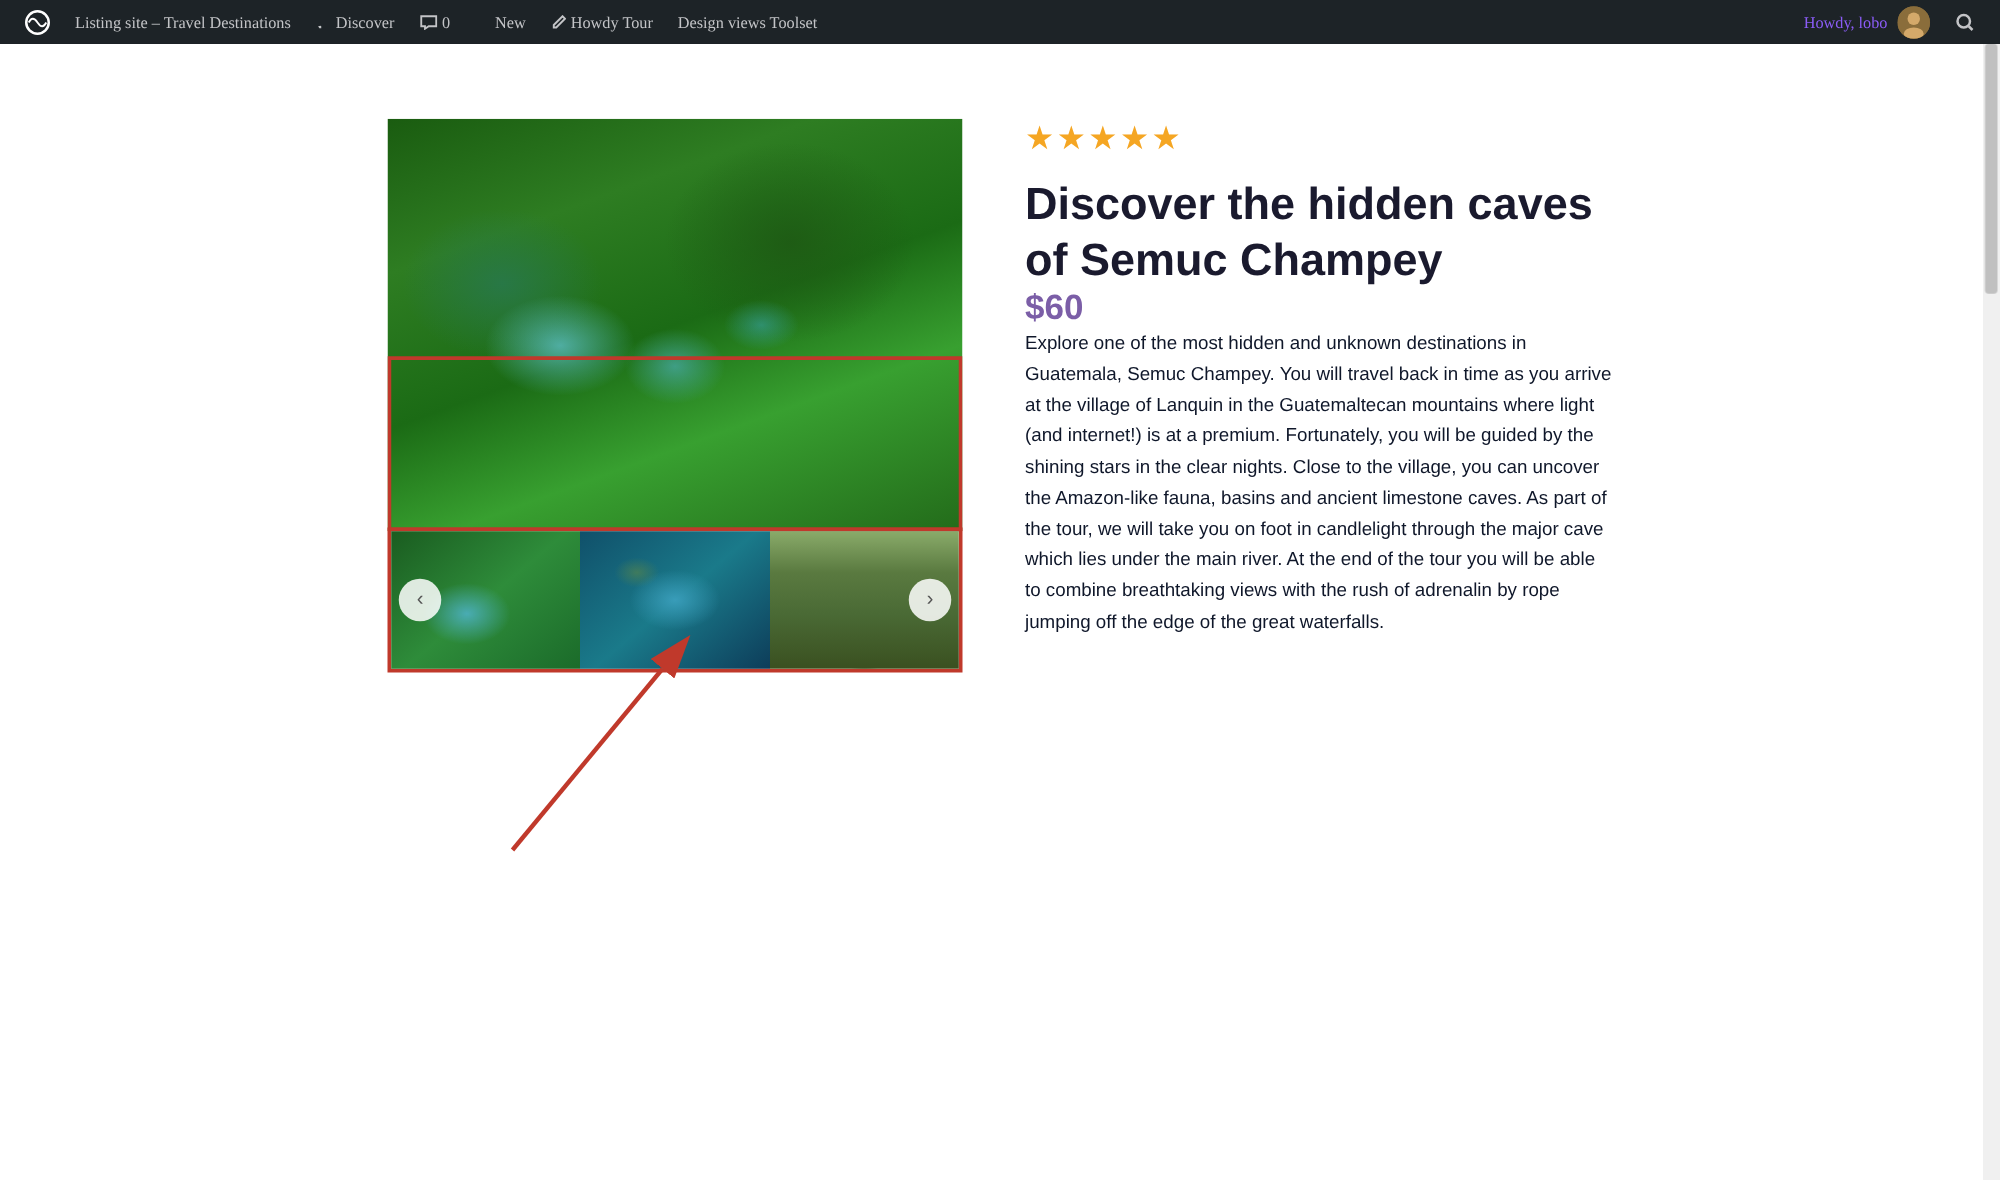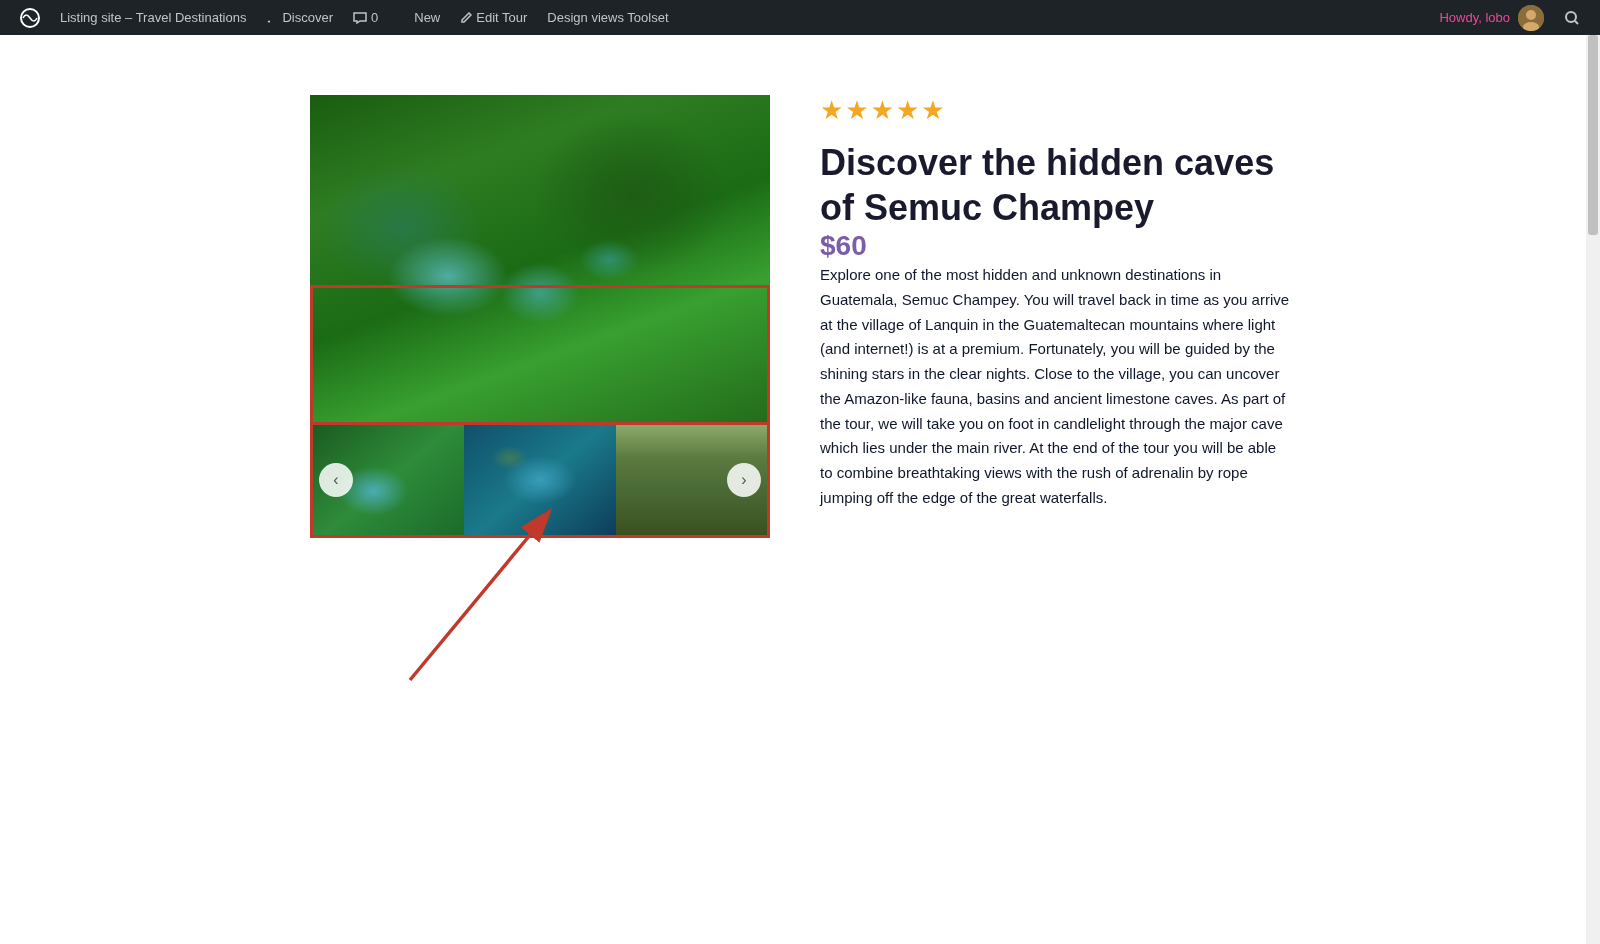--- a/index.html
+++ b/index.html
@@ -27,31 +27,32 @@
       display: flex;
       align-items: center;
       padding: 0 10px;
       height: 35px;
       color: #c3c4c7;
       font-size: 13px;
       cursor: pointer;
       white-space: nowrap;
       text-decoration: none;
       gap: 4px;
+      font-family: Liberation Serif, serif;
     }
     .adminbar-item .wp-logo {
       width: 20px; height: 20px;
       display: flex; align-items: center; justify-content: center;
     }
     .adminbar-right {
       margin-left: auto;
       display: flex;
       align-items: center;
     }
-    .adminbar-right .adminbar-item { color: #ec4899; }
+    .adminbar-right .adminbar-item { color: #8b5cf6; }
     .howdy-avatar {
       width: 26px; height: 26px; border-radius: 50%;
       background: #8a6d3b;
       display: inline-flex; align-items: center; justify-content: center;
       font-size: 11px; color: #fff; margin-left: 4px;
       overflow: hidden;
     }
     .howdy-avatar svg { width: 26px; height: 26px; }
 
     
@@ -273,21 +274,21 @@
     <a class="adminbar-item">
       <svg width="12" height="12" viewBox="0 0 12 12" fill="#c3c4c7">
           <path d="M6 1v10M1 6h10"></path>
         </svg>
       <span>New</span>
     </a>
     <a class="adminbar-item">
       <svg width="12" height="12" viewBox="0 0 12 12" fill="none" stroke="#c3c4c7" stroke-width="1.5">
           <path d="M9 1l2 2-7 7H2V8z"></path>
         </svg>
-      <span>Edit Tour</span>
+      <span>Howdy Tour</span>
     </a>
     <a class="adminbar-item">
       <span>Design views Toolset</span>
     </a>
     <div class="adminbar-right">
       <a class="adminbar-item">
         <span>Howdy, lobo</span>
         <div class="howdy-avatar">
           <svg viewBox="0 0 26 26" xmlns="http://www.w3.org/2000/svg">
             <rect width="26" height="26" fill="#8a6d3b"></rect>

